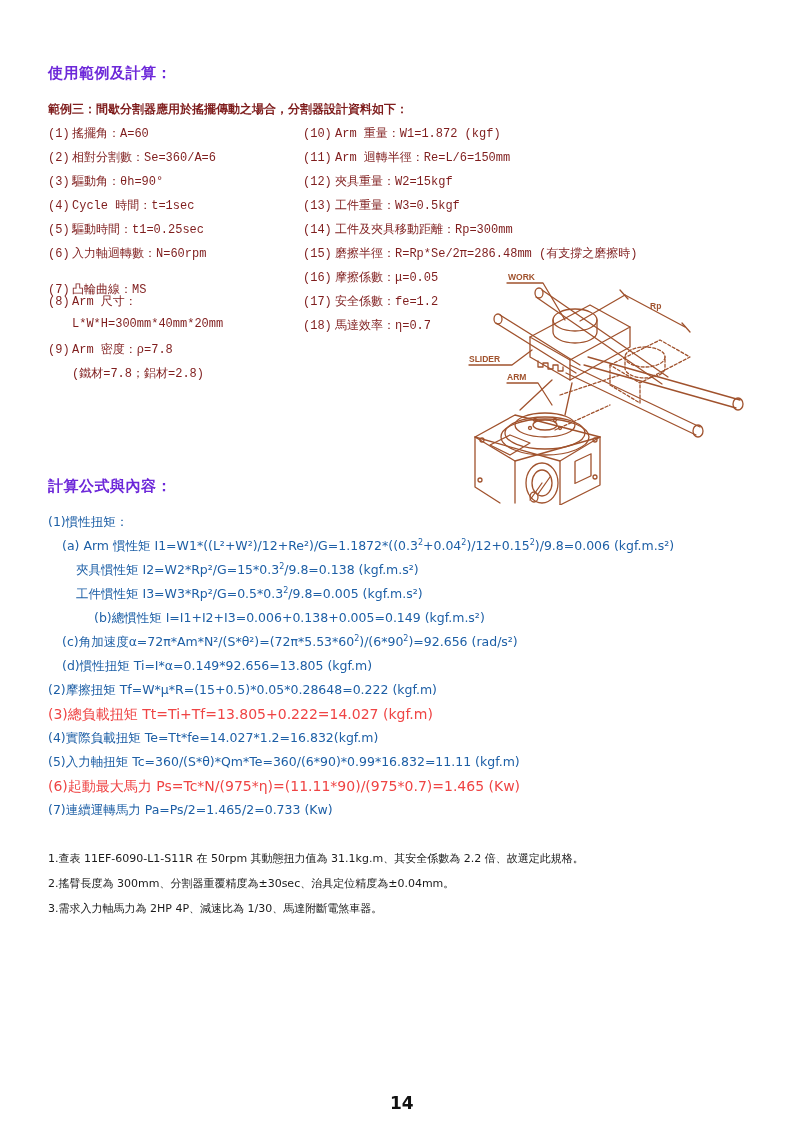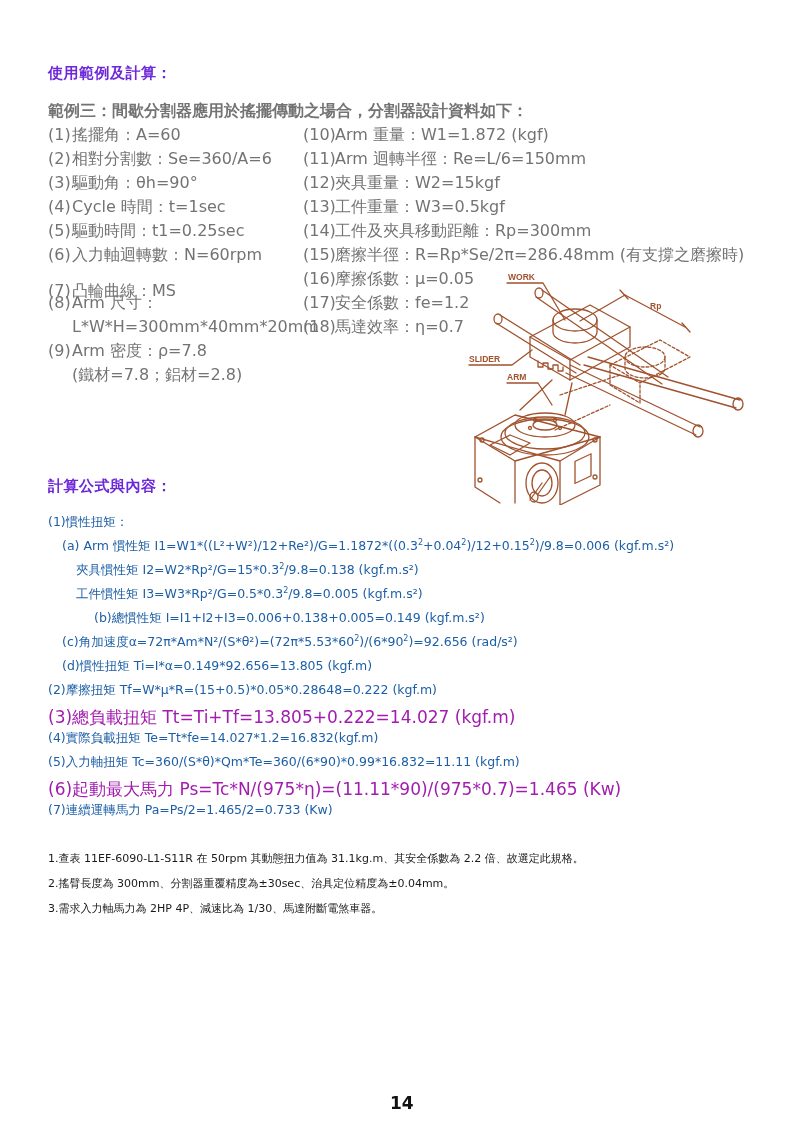--- a/index.html
+++ b/index.html
@@ -1,23 +1,23 @@
 <!DOCTYPE html>
 <html><head>
 <meta charset="utf-8">
 <style>
   html, body { margin: 0; padding: 0; background: #ffffff; }
   body { width: 800px; height: 1131px; position: relative; overflow: hidden;
          font-family: "DejaVu Sans", "Liberation Sans", sans-serif; }
   .abs { position: absolute; white-space: nowrap; }
   .h1 { font-size: 15px; font-weight: bold; color: #6d28d9; letter-spacing: 0.5px; }
-  .green { color: #737373; font-size: 16px; }
+  .green { color: #7f1d1d; font-size: 12px; font-family: Liberation Mono, monospace; }
   .green.b { font-weight: bold; }
   .blue { color: #1d5fa6; font-size: 12.5px; }
-  .red { color: #a21caf; font-size: 17px; }
+  .red { color: #ef4444; font-size: 14px; }
   .black { color: #1a1a1a; font-size: 11px; }
   .num { display: inline-block; width: 24px; }
   .num2 { display: inline-block; width: 32px; }
   sup { font-size: 8px; vertical-align: 5px; line-height: 0; }
   .pageno { font-size: 17px; font-weight: bold; color: #111; }
   .lbl { font-family: "Liberation Sans", sans-serif; font-size: 8.5px; font-weight: bold; fill: #a0522d; }
 </style>
 </head>
 <body>
 

